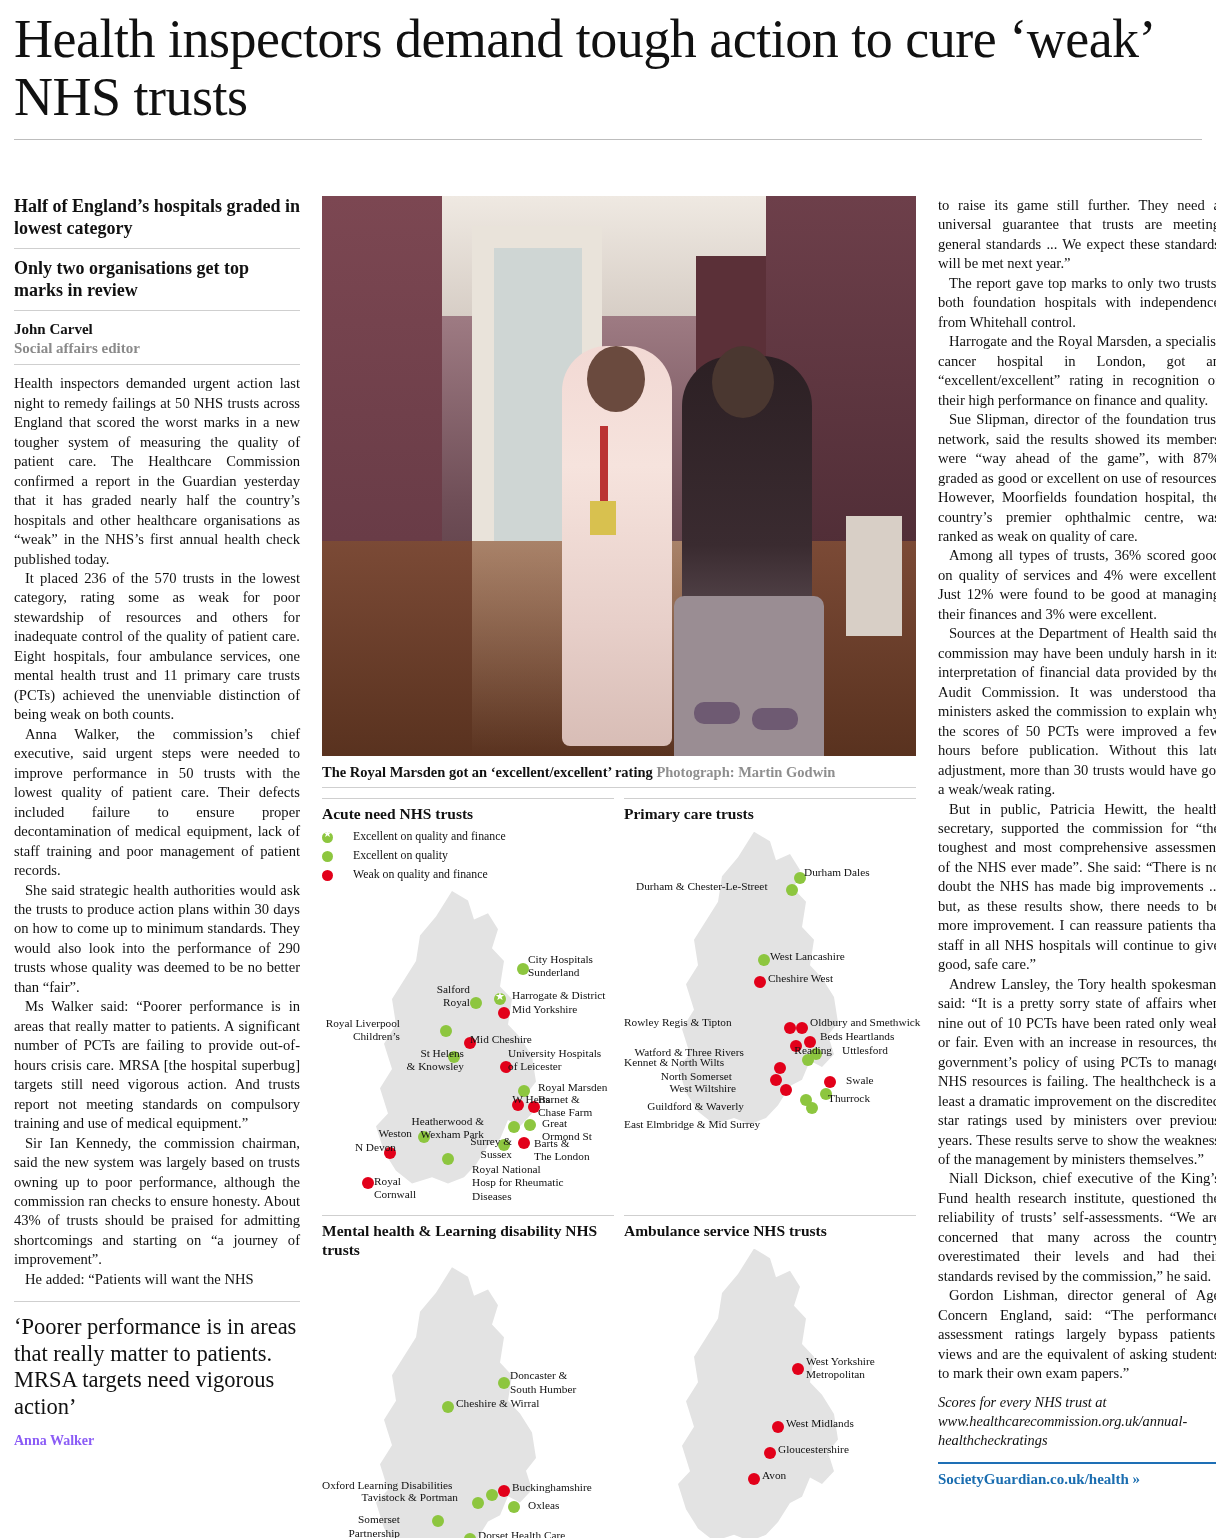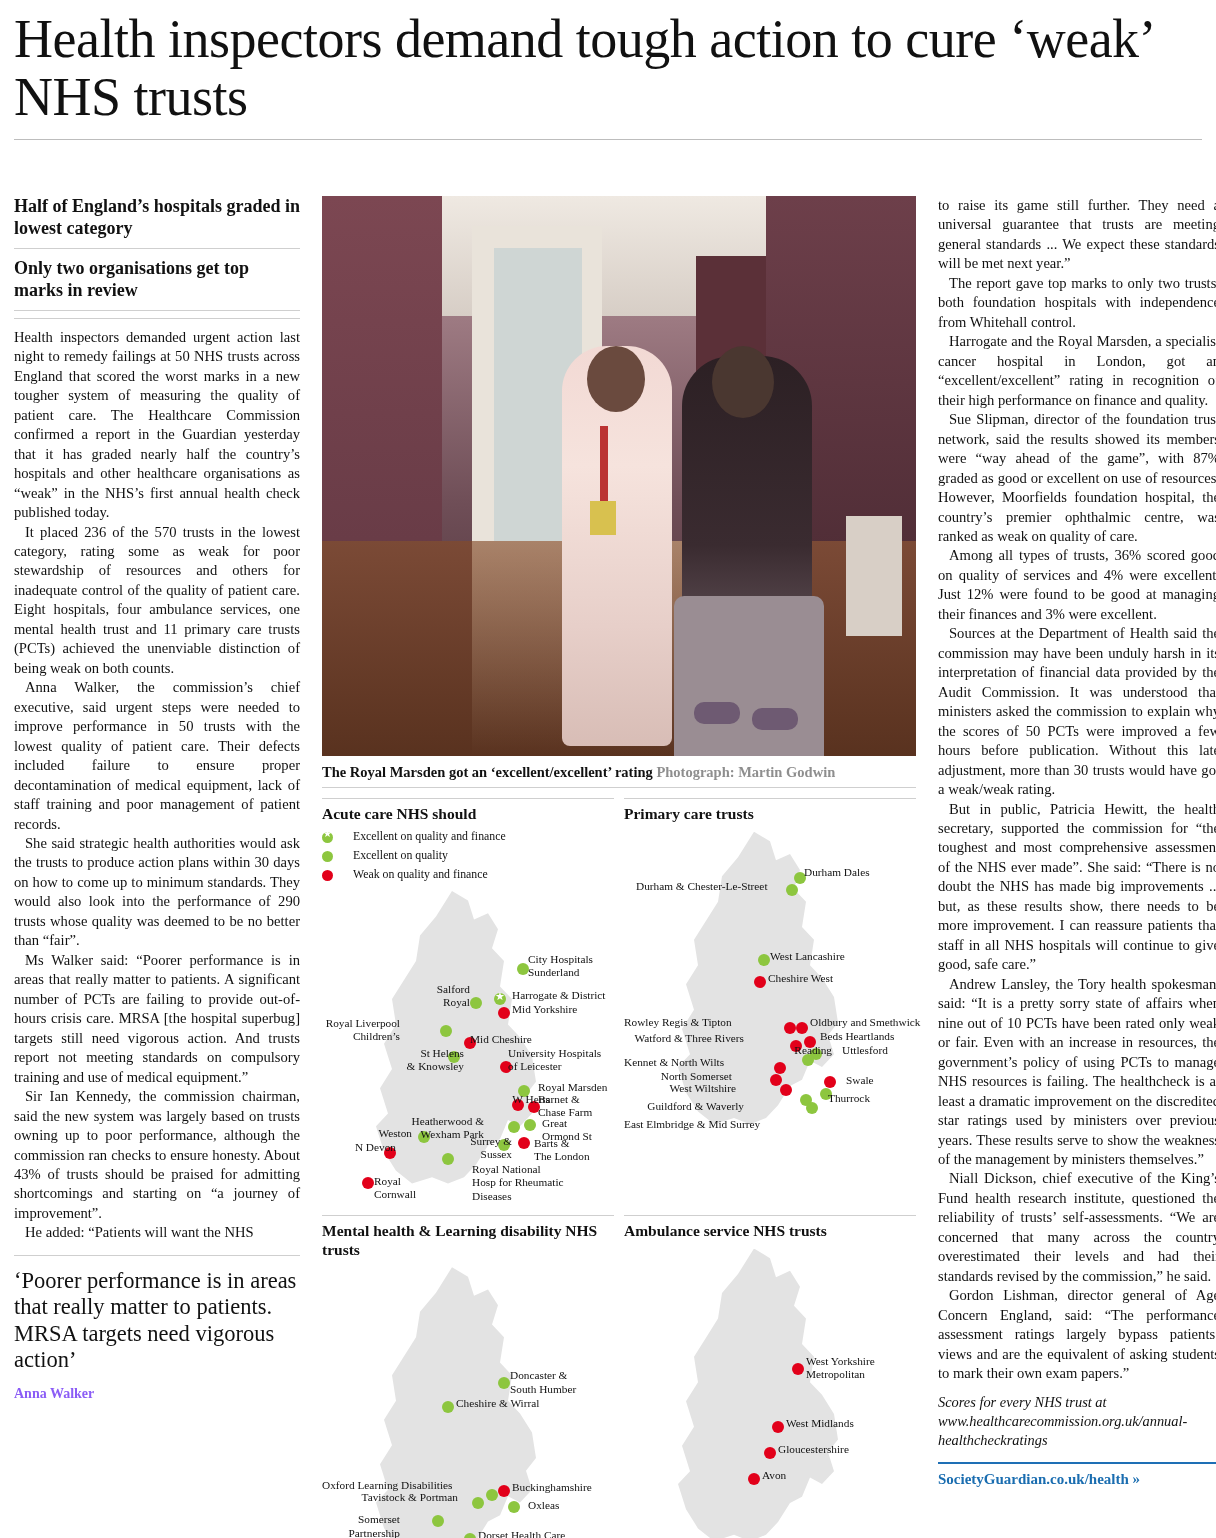--- a/index.html
+++ b/index.html
@@ -186,20 +186,24 @@
 <div class="page">
 
   <h1 class="headline">Health inspectors demand tough action to cure ‘weak’ NHS trusts</h1>
   <div class="headline-rule"></div>
 
   <div class="cols">
 
     <div class="col-left">
       <div class="standfirst">Half of England’s hospitals graded in lowest category</div>
       <div class="standfirst second">Only two organisations get top marks in review</div>
+      <div class="byline">
+        <div>John Carvel</div>
+        <div class="role">Social affairs editor</div>
+      </div>
       <div class="byline-rule"></div>
 
       <div class="body-text">
         <p>Health inspectors demanded urgent action last night to remedy failings at 50 NHS trusts across England that scored the worst marks in a new tougher system of measuring the quality of patient care. The Healthcare Commission confirmed a report in the Guardian yesterday that it has graded nearly half the country’s hospitals and other healthcare organisations as “weak” in the NHS’s first annual health check published today.</p>
         <p>It placed 236 of the 570 trusts in the lowest category, rating some as weak for poor stewardship of resources and others for inadequate control of the quality of patient care. Eight hospitals, four ambulance services, one mental health trust and 11 primary care trusts (PCTs) achieved the unenviable distinction of being weak on both counts.</p>
         <p>Anna Walker, the commission’s chief executive, said urgent steps were needed to improve performance in 50 trusts with the lowest quality of patient care. Their defects included failure to ensure proper decontamination of medical equipment, lack of staff training and poor management of patient records.</p>
         <p>She said strategic health authorities would ask the trusts to produce action plans within 30 days on how to come up to minimum standards. They would also look into the performance of 290 trusts whose quality was deemed to be no better than “fair”.</p>
         <p>Ms Walker said: “Poorer performance is in areas that really matter to patients. A significant number of PCTs are failing to provide out-of-hours crisis care. MRSA [the hospital superbug] targets still need vigorous action. And trusts report not meeting standards on compulsory training and use of medical equipment.”</p>
         <p>Sir Ian Kennedy, the commission chairman, said the new system was largely based on trusts owning up to poor performance, although the commission ran checks to ensure honesty. About 43% of trusts should be praised for admitting shortcomings and starting on “a journey of improvement”.</p>
         <p>He added: “Patients will want the NHS</p>
@@ -235,21 +239,21 @@
       </div>
 
       <div class="caption">
         <span>The Royal Marsden got an ‘excellent/excellent’ rating</span>
         <span class="credit">Photograph: Martin Godwin</span>
       </div>
       <div class="caption-rule"></div>
 
       <div class="maps" id="maps-grid">
           <div class="map-block">
-            <div class="map-title">Acute care NHS should</div>
+            <div class="map-title">Acute need NHS trusts</div>
             <div class="legend">
               <div class="legend-row">
                 <span class="dot star"></span>
                 <span>Excellent on quality and finance</span>
               </div>
               <div class="legend-row">
                 <span class="dot green"></span>
                 <span>Excellent on quality</span>
               </div>
               <div class="legend-row">
@@ -326,21 +330,21 @@
               <div class="lbl" style="top: 146px; left: 144px; white-space: pre;">Cheshire West</div>
               <div class="pt red" style="left: 160px; top: 196px;"></div>
               <div class="lbl r" style="top: 190px; left: 0px; width: 88px; white-space: pre;">Rowley Regis &amp; Tipton</div>
               <div class="pt red" style="left: 172px; top: 196px;"></div>
               <div class="lbl" style="top: 190px; left: 186px; white-space: pre;">Oldbury and Smethwick</div>
               <div class="pt red" style="left: 180px; top: 210px;"></div>
               <div class="lbl" style="top: 204px; left: 196px; white-space: pre;">Beds Heartlands</div>
               <div class="pt green" style="left: 186px; top: 222px;"></div>
               <div class="lbl" style="top: 218px; left: 218px; white-space: pre;">Uttlesford</div>
               <div class="pt red" style="left: 166px; top: 214px;"></div>
-              <div class="lbl r" style="top: 206px; left: 0px; width: 120px; white-space: pre;">Watford &amp; Three Rivers</div>
+              <div class="lbl r" style="top: 220px; left: 0px; width: 120px; white-space: pre;">Watford &amp; Three Rivers</div>
               <div class="pt green" style="left: 178px; top: 228px;"></div>
               <div class="lbl r" style="top: 218px; left: 16px; width: 192px; white-space: pre;">Reading</div>
               <div class="pt red" style="left: 150px; top: 236px;"></div>
               <div class="lbl r" style="top: 230px; left: 0px; width: 80px; white-space: pre;">Kennet &amp; North Wilts</div>
               <div class="pt red" style="left: 146px; top: 248px;"></div>
               <div class="lbl r" style="top: 244px; left: 0px; width: 108px; white-space: pre;">North Somerset</div>
               <div class="pt red" style="left: 156px; top: 258px;"></div>
               <div class="lbl r" style="top: 256px; left: 0px; width: 112px; white-space: pre;">West Wiltshire</div>
               <div class="pt red" style="left: 200px; top: 250px;"></div>
               <div class="lbl" style="top: 248px; left: 222px; white-space: pre;">Swale</div>

